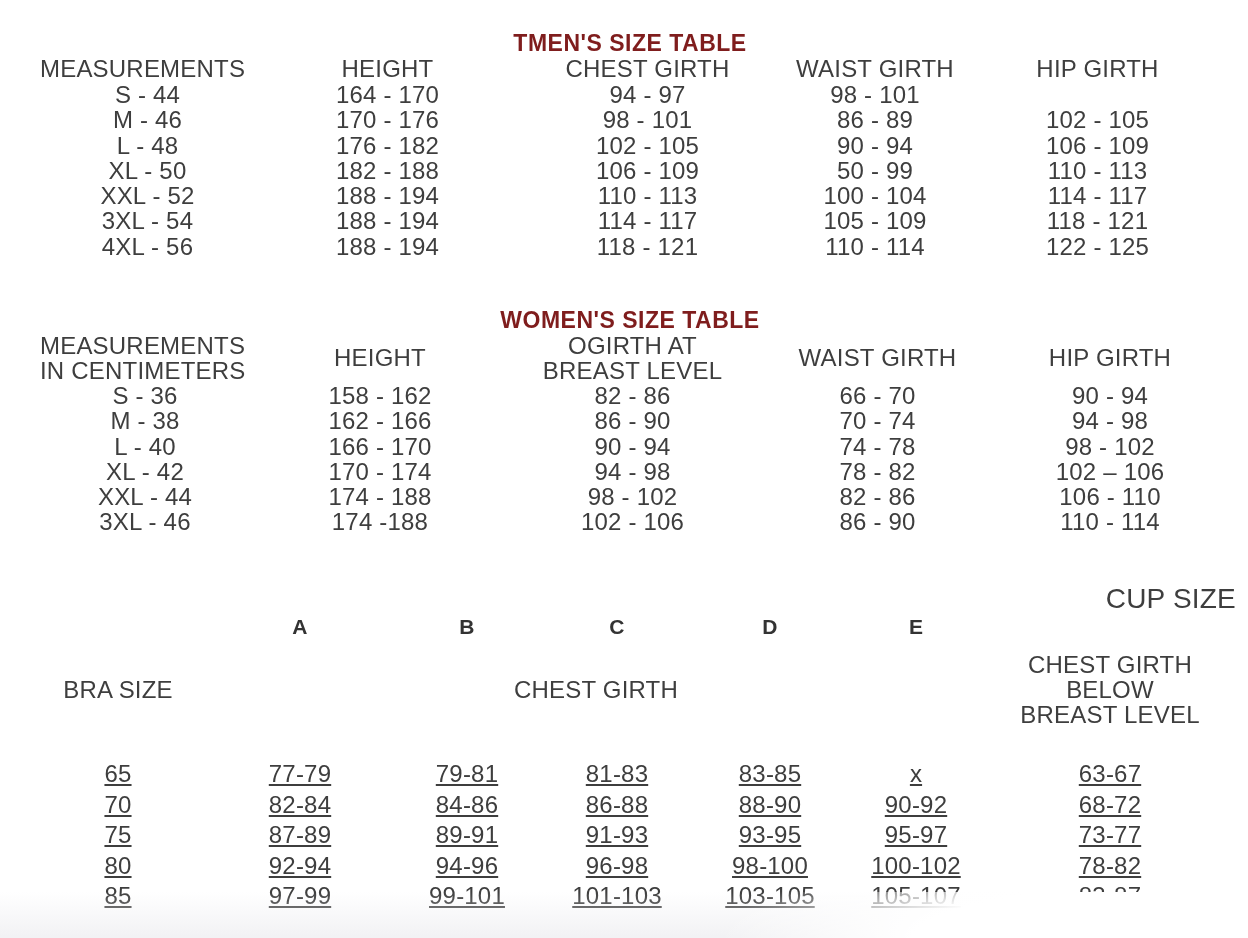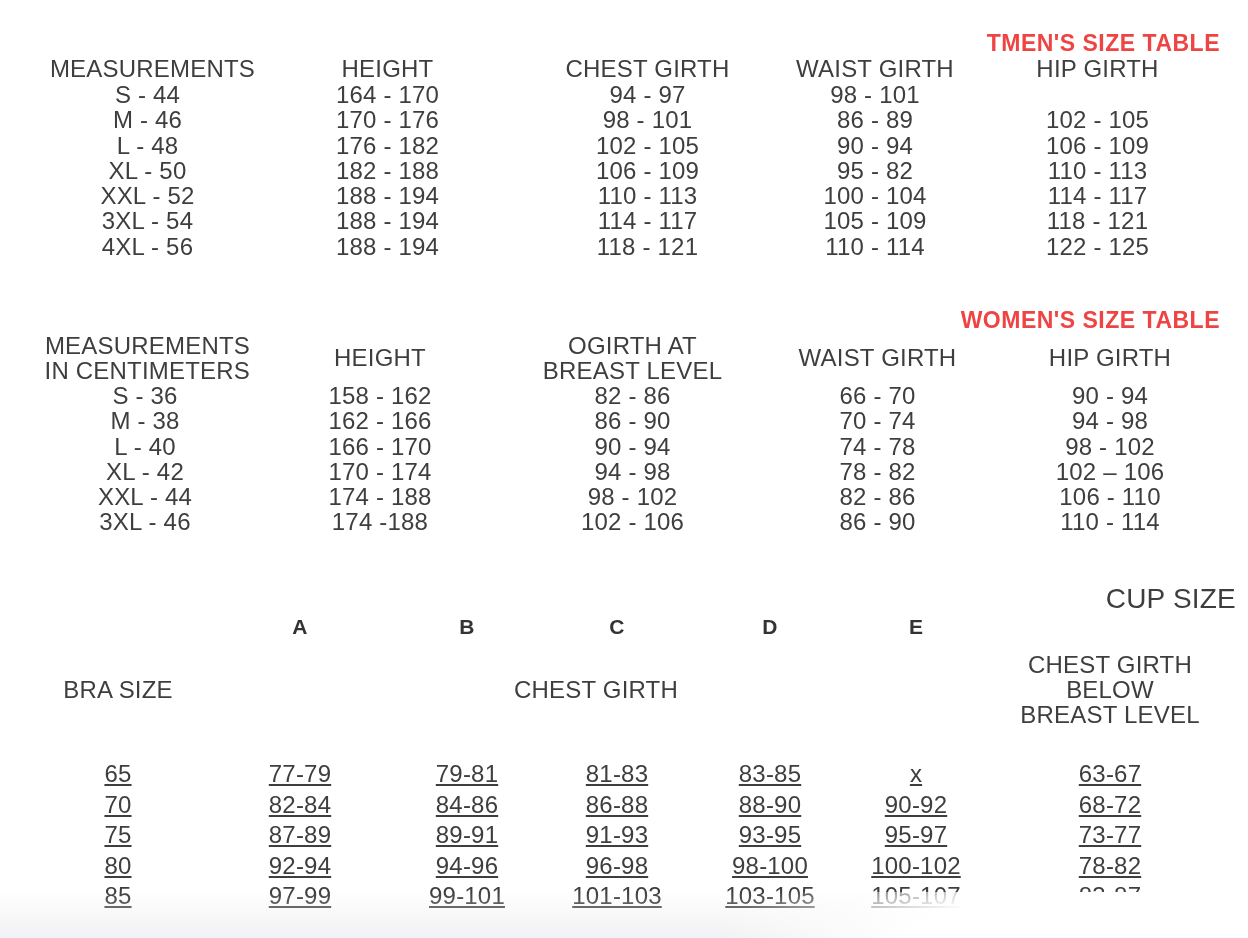--- a/index.html
+++ b/index.html
@@ -19,36 +19,36 @@
   .sec { position: absolute; }
   .sec-mens   { top: 30px;  left: 40px; width: 1180px; }
   .sec-womens { top: 307px; left: 40px; width: 1180px; }
   .sec-bra    { top: 586px; left: 28px; width: 1208px; }
 
   .title {
     margin: 0;
     font-size: 23px; line-height: 26px;
     font-weight: bold;
     letter-spacing: 0.5px;
-    color: #ef4444;
-    text-align: right;
+    color: #7f1d1d;
+    text-align: center;
   }
 
   .grid-m { display: grid; grid-template-columns: 215px 265px 255px 200px 245px; }
   .grid-w { display: grid; grid-template-columns: 210px 260px 245px 245px 220px; }
   .grid-b { display: grid; grid-template-columns: 180px 184px 150px 150px 156px 136px 252px; }
 
   .cell {
     text-align: center;
     font-size: 24px;
     line-height: 25.3px;
     letter-spacing: 0.2px;
     color: #3e3e3e;
   }
-  .cell.left { text-align: right; }
+  .cell.left { text-align: left; }
   .hdr-row .cell { line-height: 26px; }
 
   .w-hdr { align-items: center; min-height: 50px; }
   .w-hdr .twoline div { line-height: 25px; }
   .wrap-mid { display: inline-block; max-width: 230px; line-height: 25px; vertical-align: middle; }
 
   .cup-row {
     text-align: right;
     padding-left: 14px;
     font-size: 28px; line-height: 26px;
@@ -111,21 +111,21 @@
       <div class="cell">L - 48</div>
       <div class="cell">176 - 182</div>
       <div class="cell">102 - 105</div>
       <div class="cell">90 - 94</div>
       <div class="cell">106 - 109</div>
     </div>
     <div class="grid-m">
       <div class="cell">XL - 50</div>
       <div class="cell">182 - 188</div>
       <div class="cell">106 - 109</div>
-      <div class="cell">95 - 82</div>
+      <div class="cell">50 - 99</div>
       <div class="cell">110 - 113</div>
     </div>
     <div class="grid-m">
       <div class="cell">XXL - 52</div>
       <div class="cell">188 - 194</div>
       <div class="cell">110 - 113</div>
       <div class="cell">100 - 104</div>
       <div class="cell">114 - 117</div>
     </div>
     <div class="grid-m">

